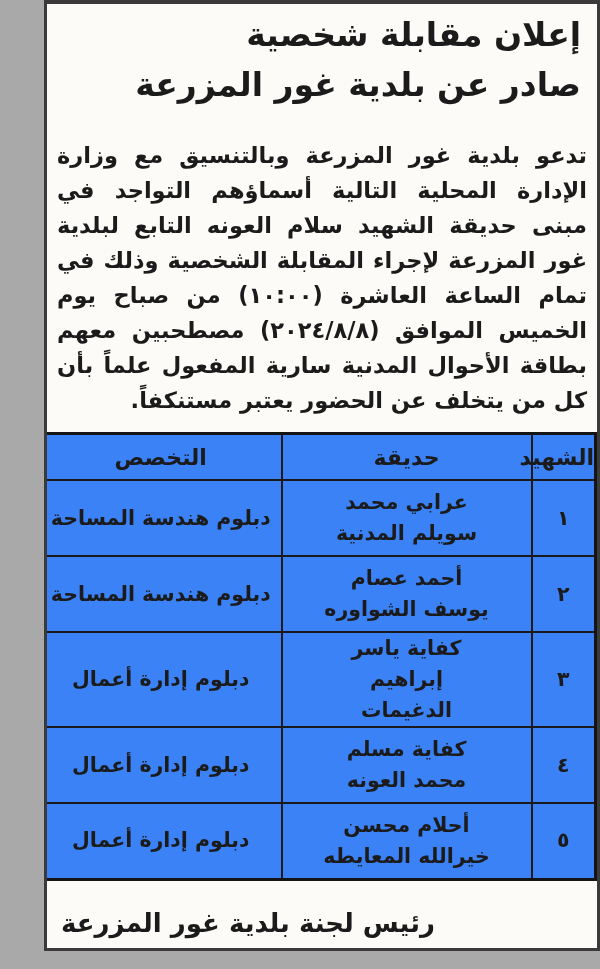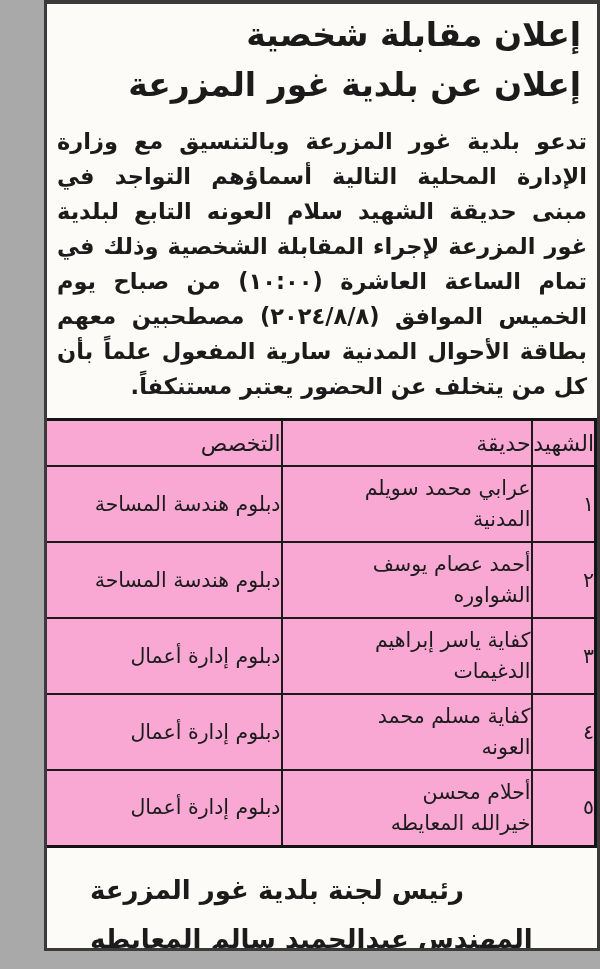--- a/index.html
+++ b/index.html
@@ -27,41 +27,41 @@
     padding: 6px 16px 0 10px;
     text-align: right;
     font-weight: bold;
   }
   .title-line {
     font-size: 33px;
     line-height: 50px;
     white-space: nowrap;
   }
   .body-par {
-    margin: 14px 10px 0 10px;
+    margin: 28px 10px 0 10px;
     font-size: 22.5px;
     font-weight: bold;
     line-height: 35px;
     text-align: justify;
     text-align-last: right;
   }
   table.applicants {
     margin: 14px auto 0 auto;
     border-collapse: collapse;
     width: 556px;
     border: 3px solid #141414;
     table-layout: fixed;
   }
   th, td {
     border: 2.5px solid #1a1a1a;
-    text-align: right;
+    text-align: center;
     vertical-align: middle;
-    font-weight: normal;
+    font-weight: bold;
     padding: 0;
-    background: #f9a8d4;
+    background: #3b82f6;
   }
   th {
     height: 44px;
     font-size: 22px;
   }
   tr.data-row { height: 76px; }
   td { font-size: 20.5px; line-height: 31px; }
   .col-num  { width: 64px; }
   .col-name { width: 250px; }
   .col-spec { width: 242px; }
@@ -72,31 +72,30 @@
   .signature {
     margin-top: 18px;
     padding-left: 14px;
     text-align: left;
     font-weight: bold;
   }
   .signature-line {
     font-size: 26px;
     line-height: 49px;
     white-space: nowrap;
-    margin-left: 29px;
   }
 </style>
 </head>
 <body>
 
 <div class="page">
 
   <div class="title-block">
     <div class="title-line">إعلان مقابلة شخصية</div>
-    <div class="title-line">إعلان عن بلدية غور المزرعة</div>
+    <div class="title-line">صادر عن بلدية غور المزرعة</div>
   </div>
 
   <p class="body-par">تدعو بلدية غور المزرعة وبالتنسيق مع وزارة الإدارة المحلية التالية أسماؤهم التواجد في مبنى حديقة الشهيد سلام العونه التابع لبلدية غور المزرعة لإجراء المقابلة الشخصية وذلك في تمام الساعة العاشرة (١٠:٠٠) من صباح يوم الخميس الموافق (٢٠٢٤/٨/٨) مصطحبين معهم بطاقة الأحوال المدنية سارية المفعول علماً بأن كل من يتخلف عن الحضور يعتبر مستنكفاً.</p>
 
   <table class="applicants">
     <colgroup>
       <col class="col-num">
       <col class="col-name">
       <col class="col-spec">
     </colgroup>

